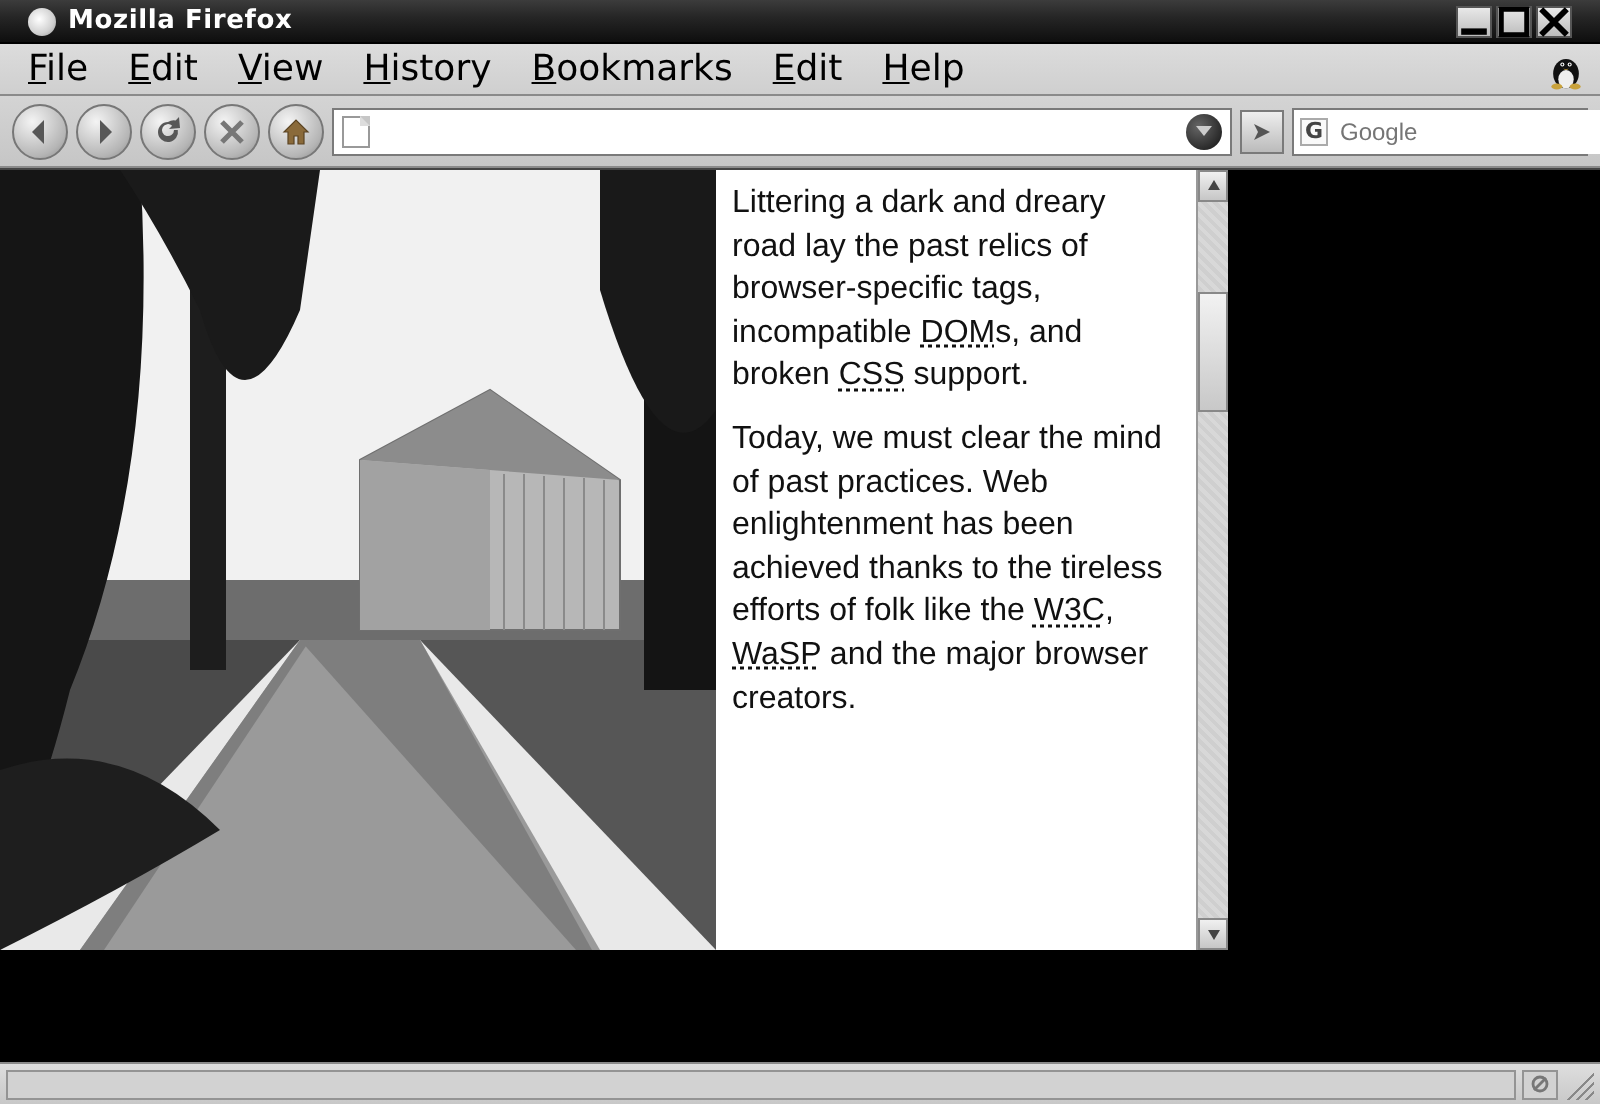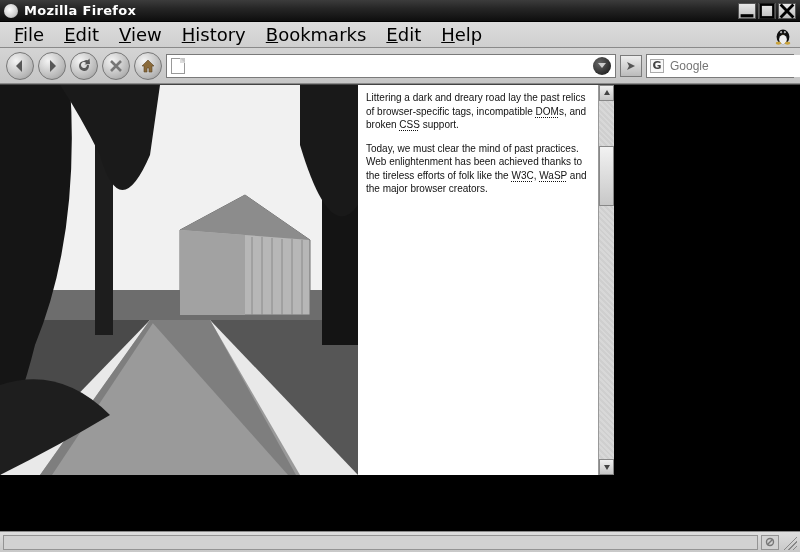--- a/index.html
+++ b/index.html
@@ -14,21 +14,21 @@
 
   
   .titlebar {
     height: 22px;
     background: linear-gradient(#3c3c3c, #262626 40%, #0e0e0e);
     border-bottom: 1px solid #000;
     display: flex; align-items: center;
     color: #fff;
     font-weight: bold;
     font-size: 13px;
-    padding: 0 4px;
+    padding: 0 14px;
   }
   .titlebar .app-icon {
     width: 14px; height: 14px;
     border-radius: 50%;
     background: radial-gradient(circle at 40% 40%, #fff 0%, #d0d0d0 60%, #909090 100%);
     margin-right: 6px;
     flex: none;
   }
   .titlebar .title { flex: 1; letter-spacing: .3px; }
   .winbtns { display: flex; gap: 2px; }
@@ -155,21 +155,21 @@
     width:358px;height:100%;
     background:#222;
     position:relative;
     overflow:hidden;
     flex:none;
   }
   .hero svg{width:100%;height:100%;display:block;}
   .textcol{
     flex:1;
     padding:6px 10px 6px 8px;
-    font-size:10px;
+    font-size:16px;
     line-height:1.35;
     color:#111;
     background:#fff;
     font-family: Verdana, Arial, sans-serif;
   }
   .textcol p{margin-bottom:10px;}
   .ud{ text-decoration:underline dotted; text-underline-offset:2px;}
   .maincol{position:relative; flex:1; display:flex;}
   .scrollbar{
     width:16px;height:100%;

